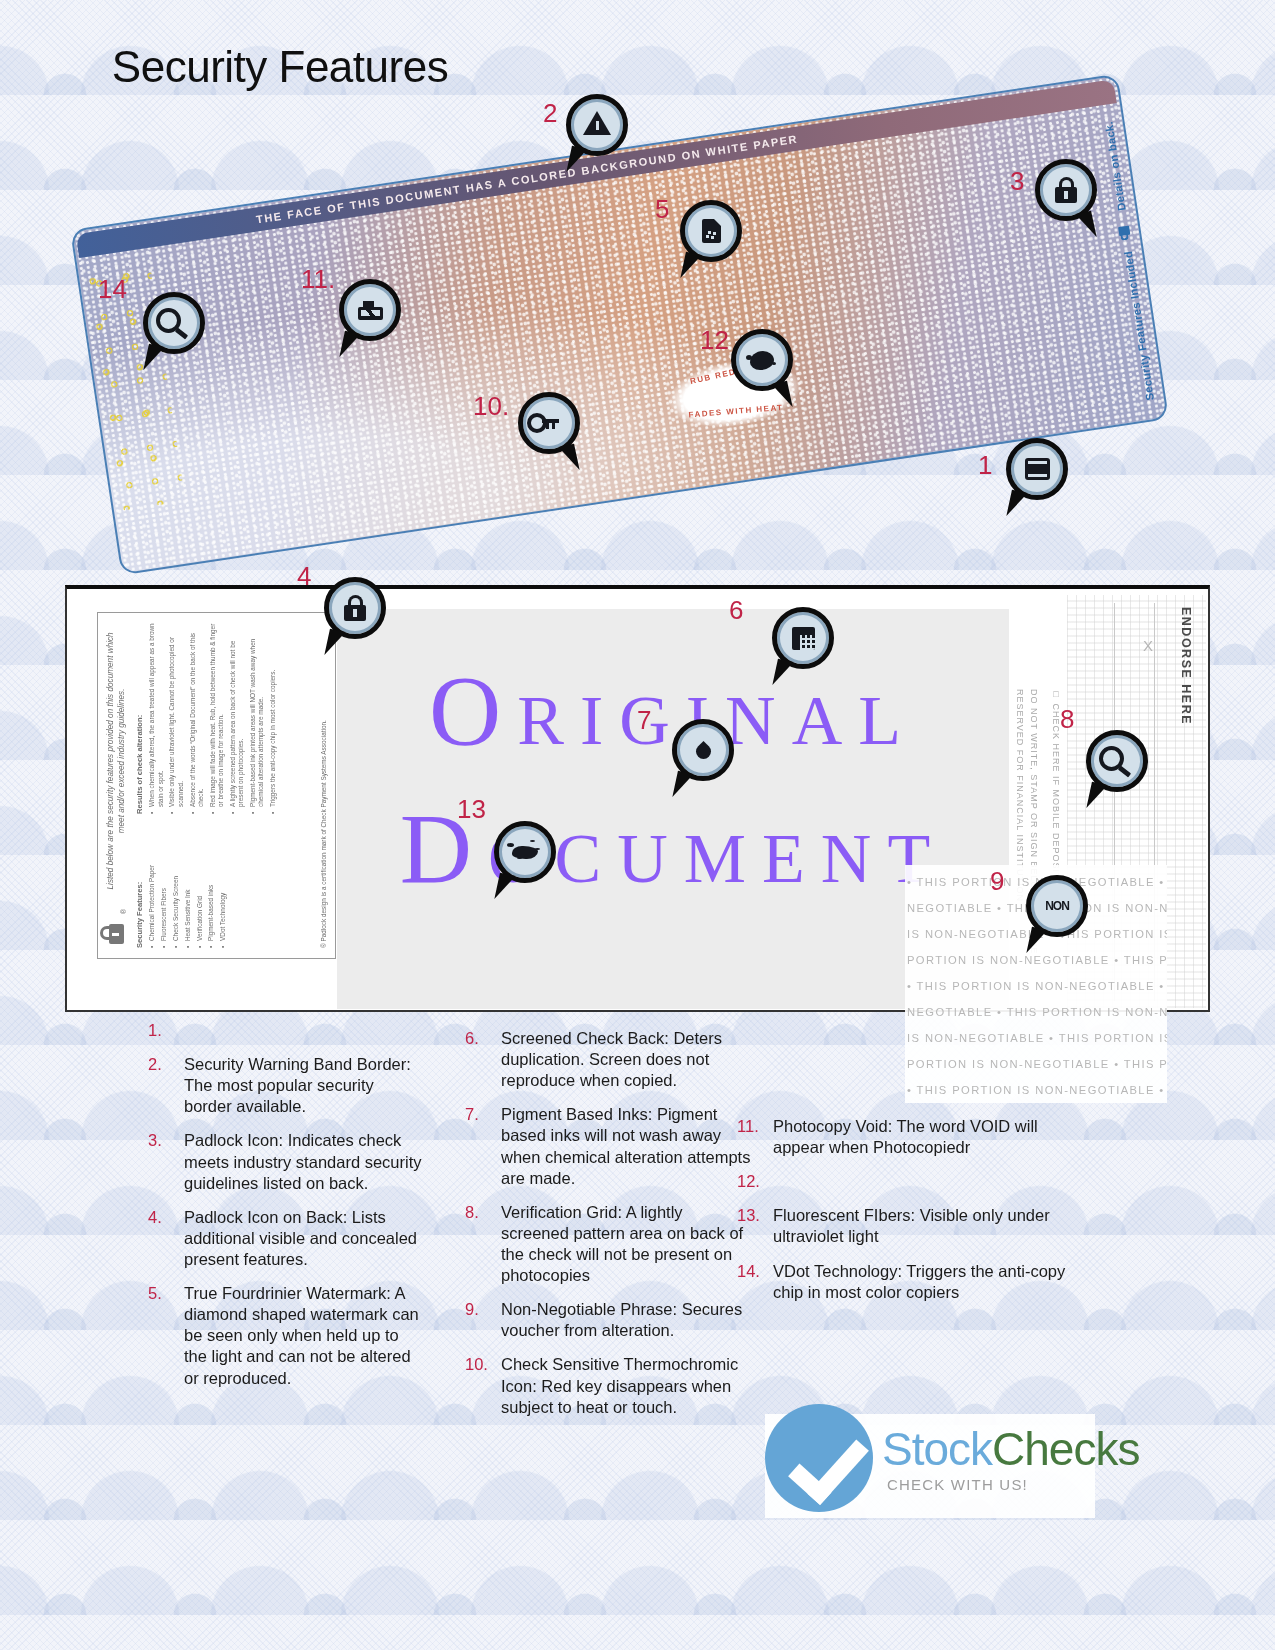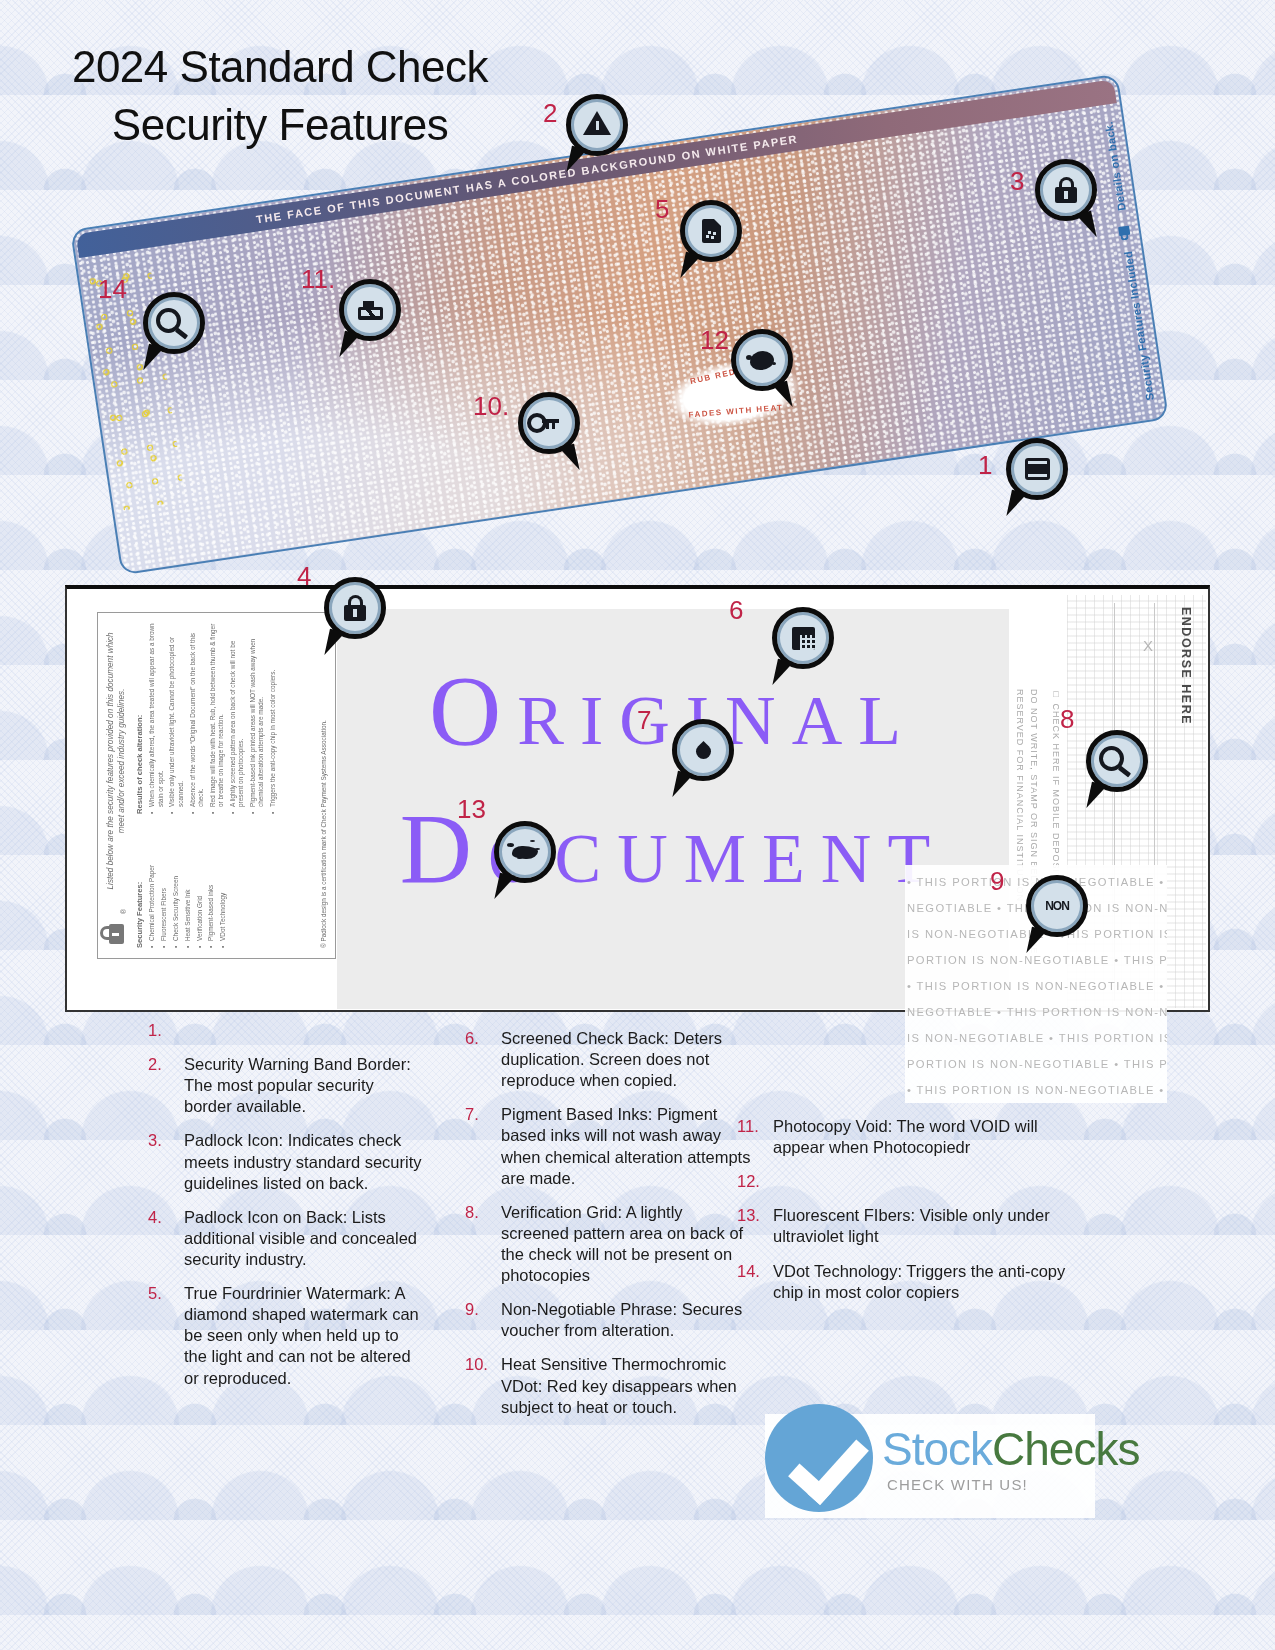--- a/index.html
+++ b/index.html
@@ -129,21 +129,20 @@
   .logo-text{position:absolute;left:122px;top:26px;font-size:46px;letter-spacing:-1px;}
   .logo-text .p1{color:#6aabdb;} .logo-text .p2{color:#47793f;}
   .logo-tag{position:absolute;left:127px;top:80px;color:#9d9d9d;font-size:15px;letter-spacing:1.2px;}
 </style>
 </head>
 <body>
 
 <div class="page">
 
   <div class="title">
-    <div>2024 Standard Check</div>
     <div>Security Features</div>
   </div>
 
   <div class="front">
     <div class="band">THE FACE OF THIS DOCUMENT HAS A COLORED BACKGROUND ON WHITE PAPER</div>
     <div class="fibers"></div>
     <div class="side-text">
       <span>Security Features Included</span>
       <span class="mini-lock"></span>
       <span>Details on back.</span>
@@ -316,21 +315,21 @@
       <div class="feat">
       <span class="num">2.</span>
       <span class="txt">Security Warning Band Border: The most popular security border available.</span>
     </div>
       <div class="feat">
       <span class="num">3.</span>
       <span class="txt">Padlock Icon: Indicates check meets  industry standard security guidelines listed on back.</span>
     </div>
       <div class="feat">
       <span class="num">4.</span>
-      <span class="txt">Padlock Icon on Back: Lists additional visible and concealed security industry.</span>
+      <span class="txt">Padlock Icon on Back: Lists additional visible and concealed present features.</span>
     </div>
       <div class="feat">
       <span class="num">5.</span>
       <span class="txt">True Fourdrinier Watermark: A diamond shaped watermark can be seen only when held up to the light and can not be altered or reproduced.</span>
     </div>
     </div>
   <div class="featcol col2">
 
   <div class="feat">
       <span class="num">6.</span>
@@ -343,21 +342,21 @@
       <div class="feat">
       <span class="num">8.</span>
       <span class="txt">Verification Grid: A lightly screened pattern area on back of the check will not be present on photocopies</span>
     </div>
       <div class="feat">
       <span class="num">9.</span>
       <span class="txt">Non-Negotiable Phrase: Secures voucher from alteration.</span>
     </div>
       <div class="feat">
       <span class="num">10.</span>
-      <span class="txt">Heat Sensitive Thermochromic VDot: Red key disappears when subject to heat or touch.</span>
+      <span class="txt">Check Sensitive Thermochromic Icon: Red key disappears when subject to heat or touch.</span>
     </div>
     </div>
   <div class="featcol col3">
 
   <div class="feat">
       <span class="num">11.</span>
       <span class="txt"> Photocopy Void: The word VOID will appear when Photocopiedr</span>
     </div>
       <div class="feat">
       <span class="num">12.</span>

